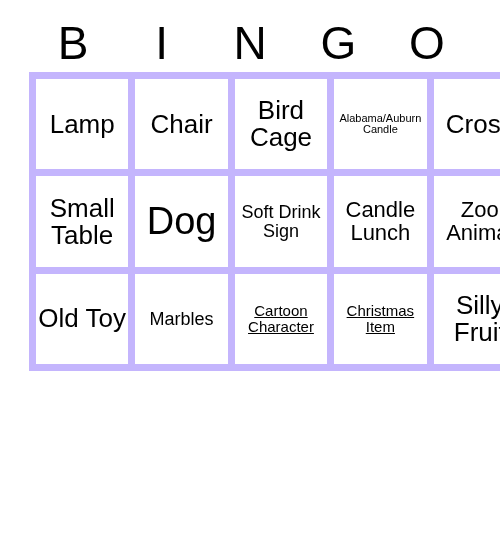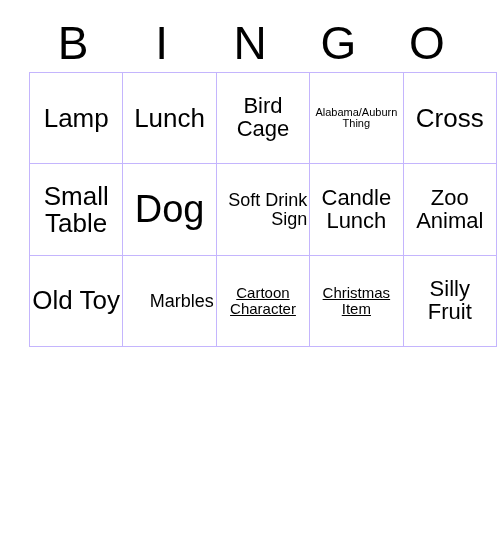--- a/index.html
+++ b/index.html
@@ -44,40 +44,40 @@
 
   
   #grid {
     width: 442px;
     border-collapse: collapse;
     table-layout: fixed;
   }
   #grid td {
     width: 88.4px;
     height: 88.4px;
-    border: 1px solid #c4b5fd;
+    border: 7px solid #c4b5fd;
     padding: 1px 2px;
     text-align: center;
     vertical-align: middle;
     overflow: hidden;
   }
   .cell-text {
     display: block;
     line-height: 1.04;
     font-weight: 400;
     word-wrap: break-word;
     hyphens: none;
   }
 
   
   .fs-xxl { font-size: 38px; }
-  .fs-xl  { font-size: 22px; }
+  .fs-xl  { font-size: 26px; }
   .fs-lg  { font-size: 26px; }
   .fs-md  { font-size: 22px; }
-  .fs-sm  { font-size: 18px; text-align: right; }
+  .fs-sm  { font-size: 18px; }
   .fs-xs  { font-size: 15px; text-decoration: underline; }
   .fs-xxs { font-size: 11px; }
 </style>
 </head>
 <body>
 
 <div id="card">
 
   <div id="header">
       <div class="header-cell">B</div>
@@ -87,27 +87,27 @@
       <div class="header-cell">O</div>
     </div>
 
   <table id="grid">
     <tbody>
         <tr>
           <td>
             <span class="cell-text fs-lg">Lamp</span>
           </td>
           <td>
-            <span class="cell-text fs-lg">Lunch</span>
+            <span class="cell-text fs-lg">Chair</span>
           </td>
           <td>
             <span class="cell-text fs-xl">Bird Cage</span>
           </td>
           <td>
-            <span class="cell-text fs-xxs">Alabama/Auburn Thing</span>
+            <span class="cell-text fs-xxs">Alabama/Auburn Candle</span>
           </td>
           <td>
             <span class="cell-text fs-lg">Cross</span>
           </td>
         </tr>
         <tr>
           <td>
             <span class="cell-text fs-lg">Small Table</span>
           </td>
           <td>

